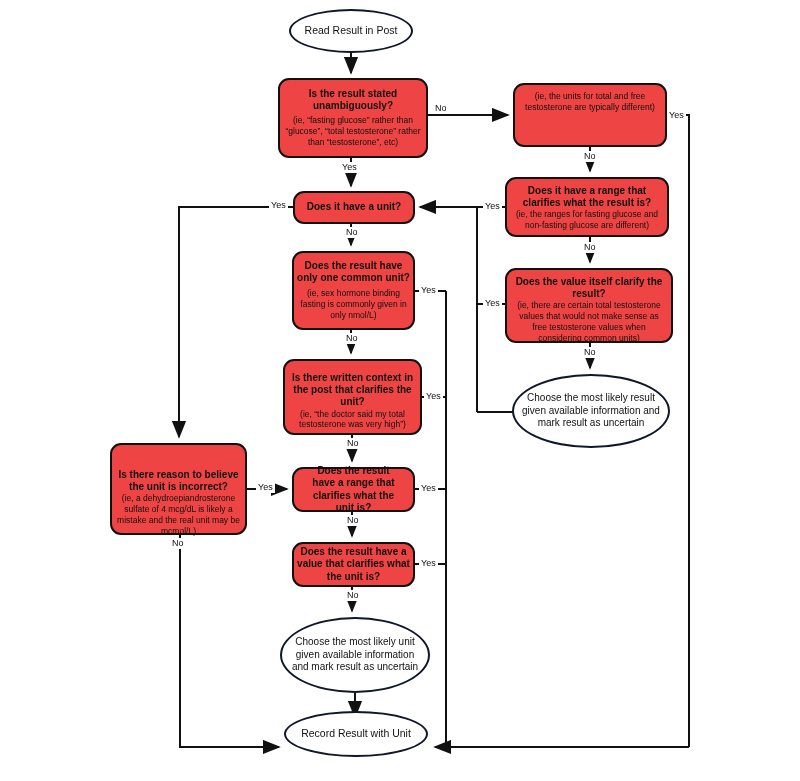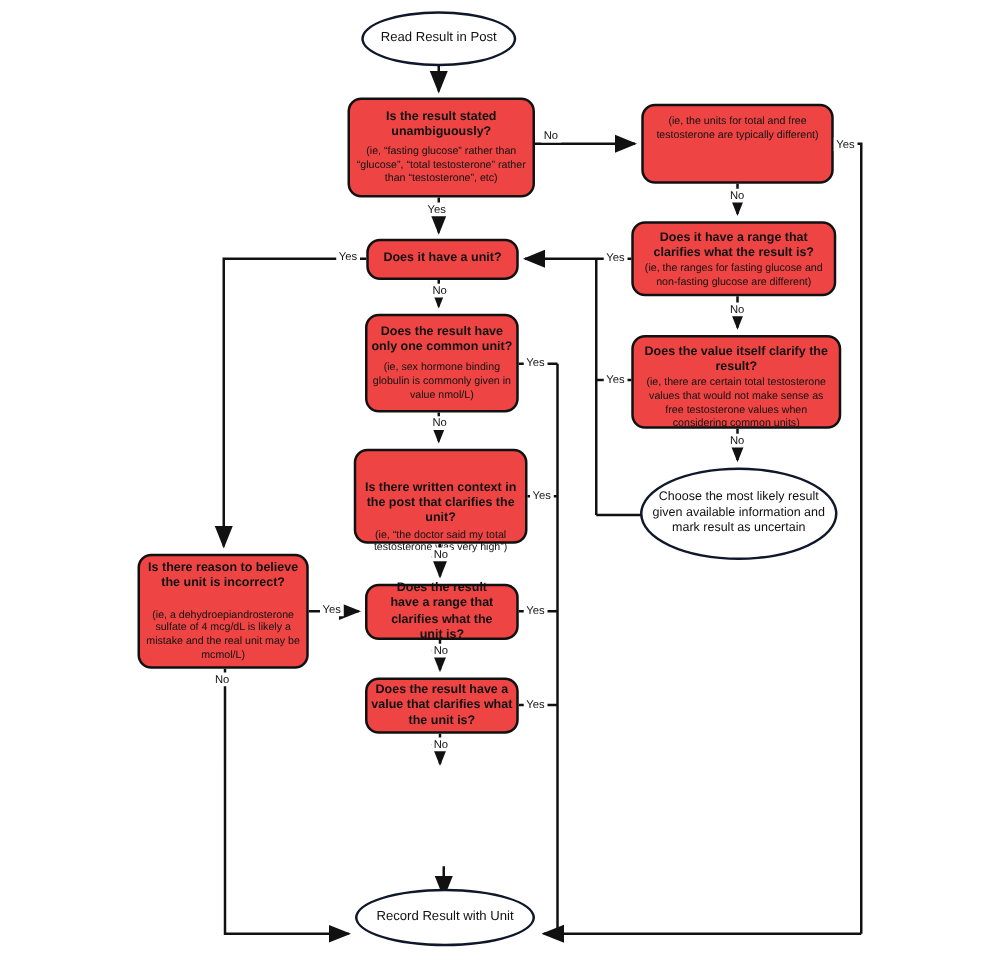--- a/index.html
+++ b/index.html
@@ -76,41 +76,44 @@
     <div class="t">Is the result stated unambiguously?</div>
     <div class="s">(ie, “fasting glucose” rather than “glucose”, “total testosterone” rather than “testosterone”, etc)</div>
   </div>
 
   <div class="node center" style="left:293px;top:191px;width:122px;height:33px;padding:2px;">
     <div class="t">Does it have a unit?</div>
   </div>
 
   <div class="node" style="left:292px;top:251px;width:123px;height:79px;padding:7px 3px;">
     <div class="t">Does the result have only one common unit?</div>
-    <div class="s">(ie, sex hormone binding globulin is commonly given in value nmol/L)</div>
+    <div class="s">(ie, sex hormone binding fasting is commonly given in only nmol/L)</div>
   </div>
 
-  <div class="node" style="left:283px;top:359px;width:139px;height:76px;padding:24px 4px;">
+  <div class="node" style="left:283px;top:359px;width:139px;height:76px;padding:11px 4px;">
     <div class="t">Is there written context in the post that clarifies the unit?</div>
     <div class="s">(ie, “the doctor said my total testosterone was very high”)</div>
   </div>
 
-  <div class="node" style="left:110px;top:443px;width:137px;height:92px;padding:4px 3px;">
+  <div class="node" style="left:110px;top:443px;width:137px;height:92px;padding:24px 3px;">
     <div class="t">Is there reason to believe the unit is incorrect?</div>
     <div class="s">(ie, a dehydroepiandrosterone sulfate of 4 mcg/dL is likely a mistake and the real unit may be mcmol/L)</div>
   </div>
 
   <div class="node center" style="left:292px;top:467px;width:123px;height:45px;padding:12px;">
     <div class="t">Does the result have a range that clarifies what the unit is?</div>
   </div>
 
   <div class="node center" style="left:292px;top:542px;width:123px;height:45px;padding:2px;">
     <div class="t">Does the result have a value that clarifies what the unit is?</div>
   </div>
 
+  <div class="ellipse" style="left:280px;top:617px;width:150px;height:76px;font-size:10px;">
+    <span>Choose the most likely unit given available information and mark result as uncertain</span>
+  </div>
 
   <div class="ellipse" style="left:284px;top:711px;width:144px;height:46px;">
     <span>Record Result with Unit</span>
   </div>
 
   <div class="node" style="left:513px;top:83px;width:154px;height:64px;padding:6px 4px;">
     <div class="s">(ie, the units for total and free testosterone are typically different)</div>
   </div>
 
   <div class="node" style="left:505px;top:177px;width:164px;height:60px;padding:6px 4px;">

